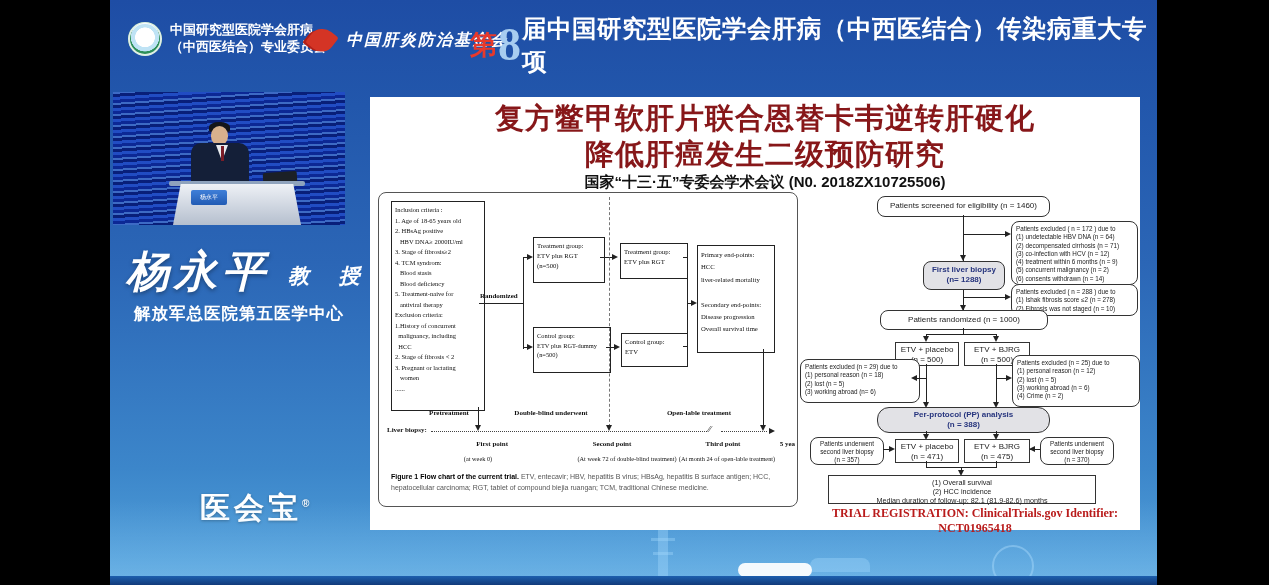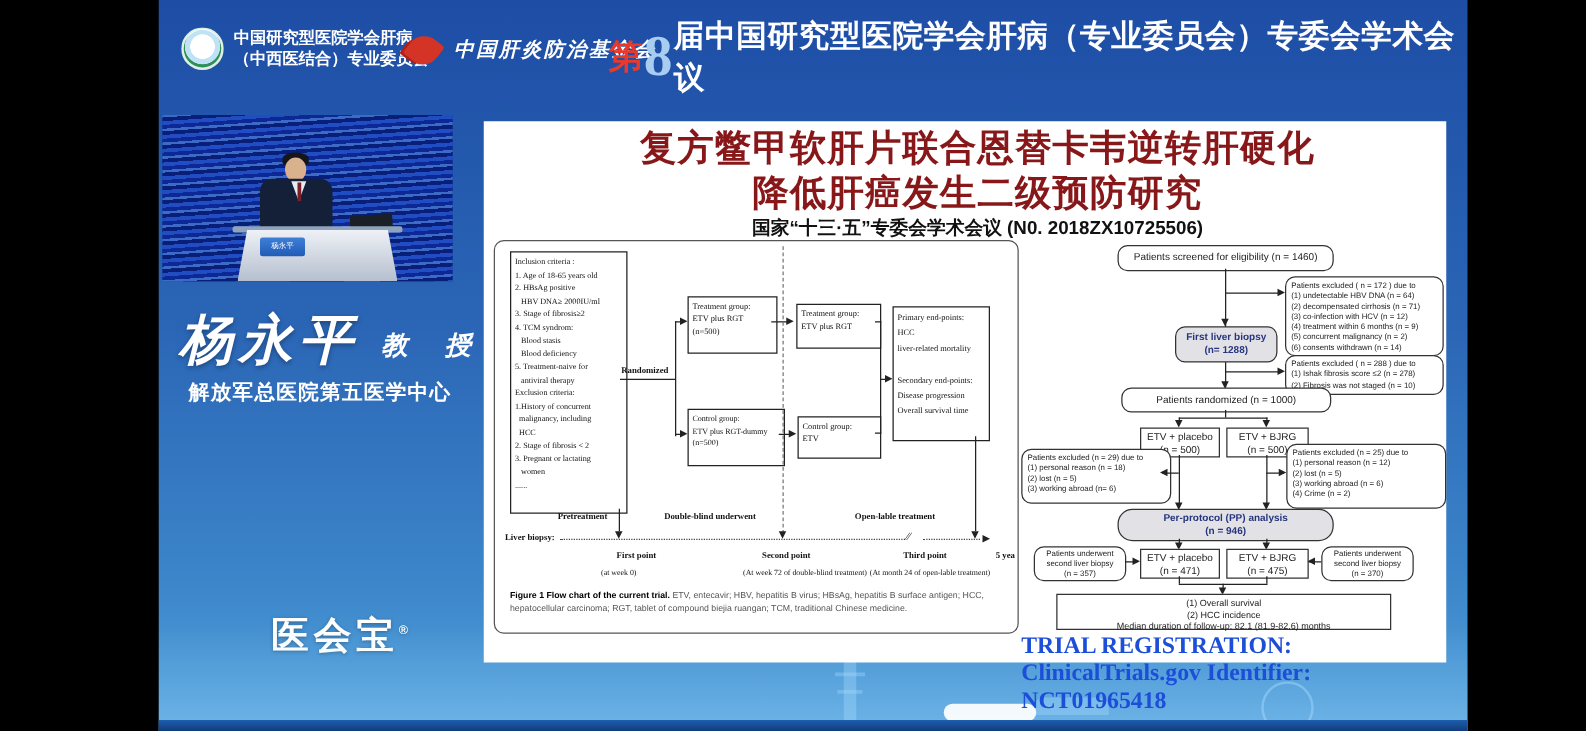--- a/index.html
+++ b/index.html
@@ -1,20 +1,20 @@
 <!DOCTYPE html>
 <html><head>
 <meta charset="utf-8">
 <style>
   html,body{margin:0;padding:0;background:#000;}
   #screen{position:relative;width:1269px;height:585px;background:#000;overflow:hidden;
           font-family:"Liberation Sans",sans-serif;}
   .abs{position:absolute;}
   
-  #stage{position:absolute;left:127px;top:0;width:1047px;height:585px;
+  #stage{position:absolute;left:110px;top:0;width:1047px;height:585px;
          background:linear-gradient(180deg,#1e4da5 0%,#2257ac 18%,#2b66b6 45%,#3c86ca 80%,#55a4dc 100%);}
   
   .org1-circle{width:34px;height:34px;border-radius:50%;background:radial-gradient(circle at 50% 45%,#ffffff 0 38%,#bfe3f5 40% 55%,#2e8f5a 57% 72%,#1d6fb8 74% 100%);box-shadow:0 0 0 2px rgba(255,255,255,.85) inset;}
   .org1-text{font-size:13px;font-weight:bold;line-height:1.3;color:#fff;}
   .org2-glyph{width:24px;height:24px;background:#d43425;border-radius:60% 10% 55% 10%;transform:rotate(38deg);box-shadow:-3px 3px 0 -1px #b02018;}
   .org2-text{font-size:16px;font-weight:bold;font-style:italic;color:#fff;letter-spacing:2px;}
   .title-red{color:#e8392b;font-size:27px;font-weight:bold;}
   .title-8{color:#a8cdf0;font-size:46px;font-weight:bold;font-family:"Liberation Serif",serif;line-height:.8;margin:0 1px;}
   .title-main{color:#fff;font-size:24.5px;font-weight:bold;letter-spacing:.5px;}
   
@@ -60,21 +60,21 @@
   .cap{font-family:"Liberation Sans",sans-serif;font-size:7px;line-height:1.5;color:#555;}
   .cap b{color:#000;}
   
   #consort{left:430px;top:99px;width:350px;height:306px;font-size:8px;color:#222;}
   .cbox{border:1.2px solid #333;background:#fff;text-align:center;}
   .rb{border-radius:8px;}
   .rb2{border-radius:12px;}
   .grey{background:#e2e2e6;}
   .navy{color:#27357e;font-weight:bold;}
   .excl{font-size:6.3px;text-align:left;line-height:1.32;padding:3px 4px;}
-  .reg{font-family:"Liberation Serif",serif;font-weight:bold;font-size:19px;color:#1d4ed8;text-align:left;}
+  .reg{font-family:"Liberation Serif",serif;font-weight:bold;font-size:12px;color:#b91c1c;text-align:center;}
   
   .haze{left:0;top:500px;width:1047px;height:85px;background:linear-gradient(180deg,rgba(150,210,255,0) 0%,rgba(160,215,255,.22) 70%,rgba(170,220,255,.3) 100%);}
   .bstrip{left:0;top:576px;width:1047px;height:9px;background:linear-gradient(180deg,#1c5fae,#123a7a);}
   .deco{background:rgba(170,220,255,.35);}
   .ferris{left:882px;top:545px;width:38px;height:38px;border:2px solid rgba(180,225,255,.4);border-radius:50%;background:transparent;}
   .pill{left:628px;top:563px;width:74px;height:14px;border-radius:7px;background:rgba(255,255,255,.93);}
 </style>
 </head>
 <body>
 
@@ -85,21 +85,21 @@
       <div class="abs org1-circle" style="left:18px;top:22px;"></div>
       <div class="abs org1-text" style="left:60px;top:22px;">
         <div>中国研究型医院学会肝病</div>
         <div>（中西医结合）专业委员会</div>
       </div>
       <div class="abs org2-glyph" style="left:200px;top:28px;"></div>
       <div class="abs org2-text" style="left:236px;top:30px;">中国肝炎防治基金会</div>
       <div class="abs" style="left:360px;top:12px;width:687px;display:flex;align-items:center;">
         <span class="title-red">第</span>
         <span class="title-8">8</span>
-        <span class="title-main">届中国研究型医院学会肝病（专业委员会）专委会学术会议</span>
+        <span class="title-main">届中国研究型医院学会肝病（中西医结合）传染病重大专项</span>
       </div>
     </div>
 
     <div id="video" class="abs">
       <div class="abs hair"></div>
       <div class="abs head"></div>
       <div class="abs torso"></div>
       <div class="abs shirt"></div>
       <div class="abs tie"></div>
       <div class="abs laptop"></div>
@@ -247,21 +247,21 @@
         <div class="abs cbox rb excl" style="left:212px;top:159px;width:118px;height:44px;white-space:pre-line;">Patients excluded (n = 25) due to
 (1) personal reason (n = 12)
 (2) lost (n = 5)
 (3) working abroad (n = 6)
 (4) Crime (n = 2)</div>
         <div class="abs hl" style="left:196px;top:182px;width:14px;"></div>
         <div class="abs a-r" style="left:206px;top:178.5px;"></div>
         <div class="abs a-d" style="left:122.5px;top:206px;"></div>
         <div class="abs a-d" style="left:192.5px;top:206px;"></div>
         <div class="abs cbox rb2 grey navy ml" style="left:77px;top:211px;width:171px;height:22px;padding-top:2px;line-height:1.3;">Per-protocol (PP) analysis
-(n = 946)</div>
+(n = 388)</div>
         <div class="abs vl" style="left:126px;top:235px;height:6px;"></div>
         <div class="abs vl" style="left:196px;top:235px;height:6px;"></div>
         <div class="abs a-d" style="left:122.5px;top:238px;"></div>
         <div class="abs a-d" style="left:192.5px;top:238px;"></div>
         <div class="abs cbox ml" style="left:95px;top:243px;width:62px;height:20px;padding-top:2px;line-height:1.25;">ETV + placebo
 (n = 471)</div>
         <div class="abs cbox ml" style="left:164px;top:243px;width:64px;height:20px;padding-top:2px;line-height:1.25;">ETV + BJRG
 (n = 475)</div>
         <div class="abs cbox rb ml" style="left:10px;top:241px;width:72px;height:24px;font-size:6.3px;padding-top:2px;line-height:1.25;">Patients underwent
 second liver biopsy

